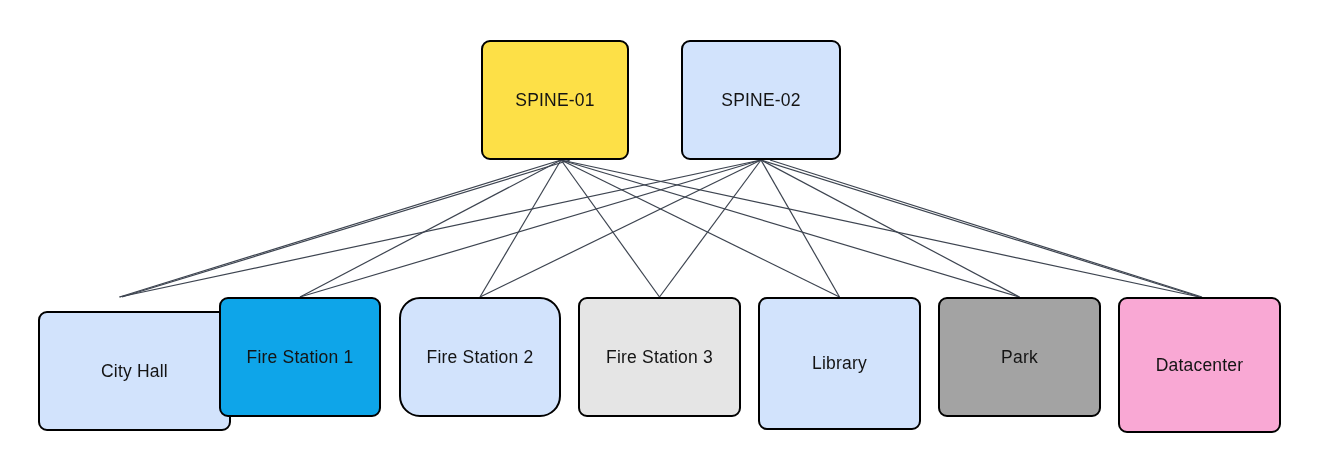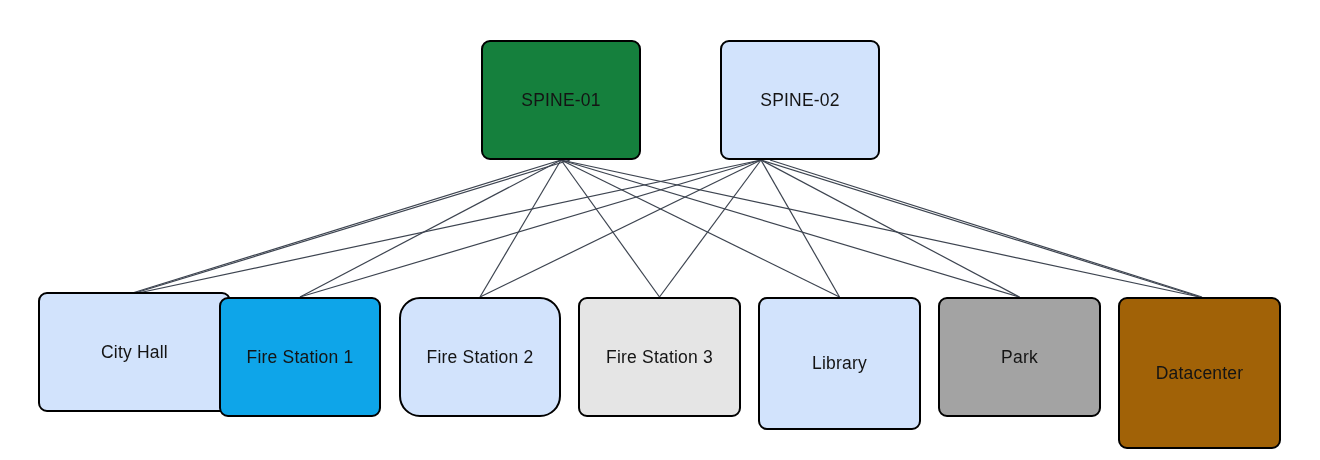--- a/index.html
+++ b/index.html
@@ -33,41 +33,41 @@
         <line x1="761" y1="160" x2="300" y2="297" stroke="#3d4450" stroke-width="1.2"></line>
         <line x1="761" y1="160" x2="480" y2="297" stroke="#3d4450" stroke-width="1.2"></line>
         <line x1="761" y1="160" x2="659.5" y2="297" stroke="#3d4450" stroke-width="1.2"></line>
         <line x1="761" y1="160" x2="839.5" y2="297" stroke="#3d4450" stroke-width="1.2"></line>
         <line x1="761" y1="160" x2="1019.5" y2="297" stroke="#3d4450" stroke-width="1.2"></line>
         <line x1="761" y1="160" x2="1199.5" y2="297" stroke="#3d4450" stroke-width="1.2"></line>
         <line x1="770" y1="160" x2="1202" y2="297" stroke="#3d4450" stroke-width="1.2"></line>
       </g>
   </svg>
   <div id="node-layer">
-      <div class="node" style="left: 481px; top: 40px; width: 160px; height: 120px; background: #15803d; text-align: center;">
+      <div class="node" style="left: 481px; top: 40px; width: 148px; height: 120px; background: #fde047; text-align: center;">
         <span class="lbl">SPINE-01</span>
       </div>
-      <div class="node" style="left: 681px; top: 40px; width: 160px; height: 120px; background: rgb(210, 227, 252); margin-left: 39px;">
+      <div class="node" style="left: 681px; top: 40px; width: 160px; height: 120px; background: rgb(210, 227, 252);">
         <span class="lbl">SPINE-02</span>
       </div>
-      <div class="node" style="left: 38px; top: 292px; width: 193px; height: 120px; background: rgb(210, 227, 252);">
+      <div class="node" style="left: 38px; top: 311px; width: 193px; height: 120px; background: rgb(210, 227, 252);">
         <span class="lbl">City Hall</span>
       </div>
       <div class="node" style="left: 219px; top: 297px; width: 162px; height: 120px; background: #0ea5e9;">
         <span class="lbl">Fire Station 1</span>
       </div>
       <div class="node" style="left: 399px; top: 297px; width: 162px; height: 120px; background: rgb(210, 227, 252); border-radius: 21px;">
         <span class="lbl">Fire Station 2</span>
       </div>
       <div class="node" style="left: 578px; top: 297px; width: 163px; height: 120px; background: #e5e5e5;">
         <span class="lbl">Fire Station 3</span>
       </div>
       <div class="node" style="left: 758px; top: 297px; width: 163px; height: 133px; background: rgb(210, 227, 252);">
         <span class="lbl">Library</span>
       </div>
       <div class="node" style="left: 938px; top: 297px; width: 163px; height: 120px; background: #a3a3a3;">
         <span class="lbl">Park</span>
       </div>
-      <div class="node" style="left: 1118px; top: 297px; width: 163px; height: 152px; background: #a16207;">
+      <div class="node" style="left: 1118px; top: 297px; width: 163px; height: 136px; background: #f9a8d4;">
         <span class="lbl">Datacenter</span>
       </div>
     </div>
 </div>
 
 </body></html>

